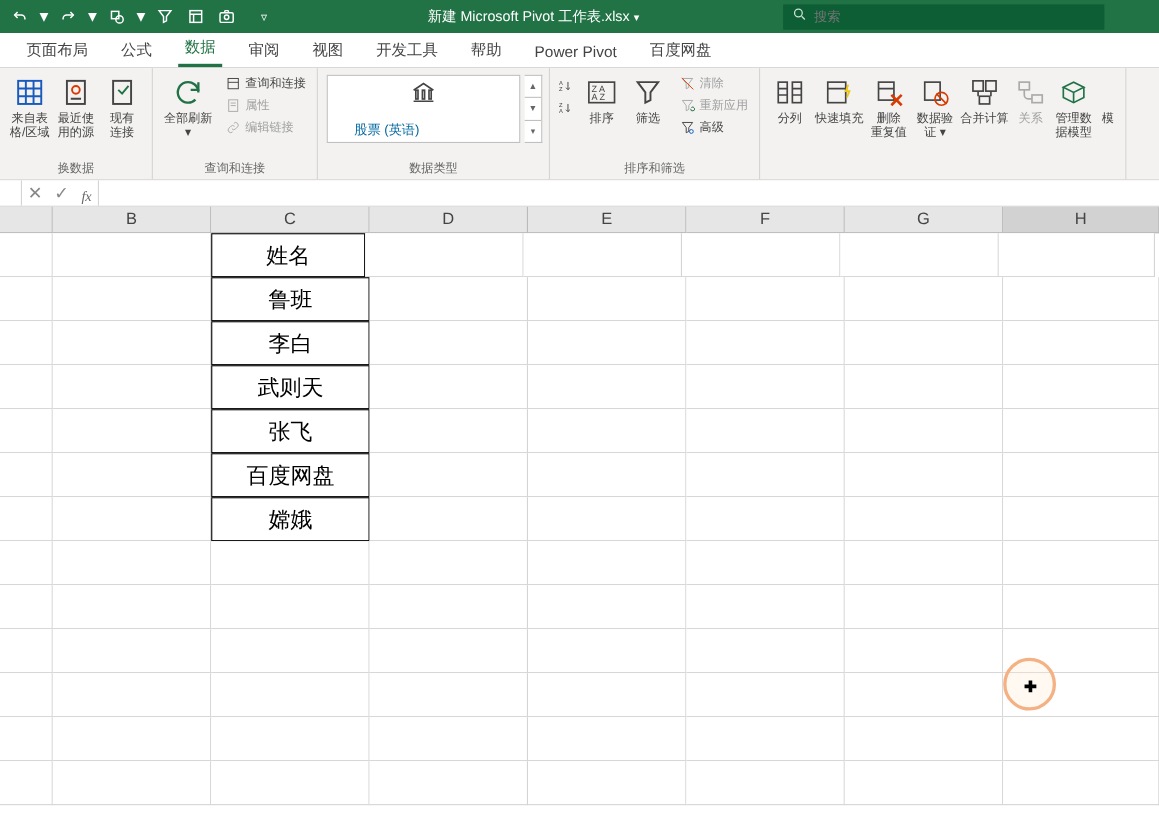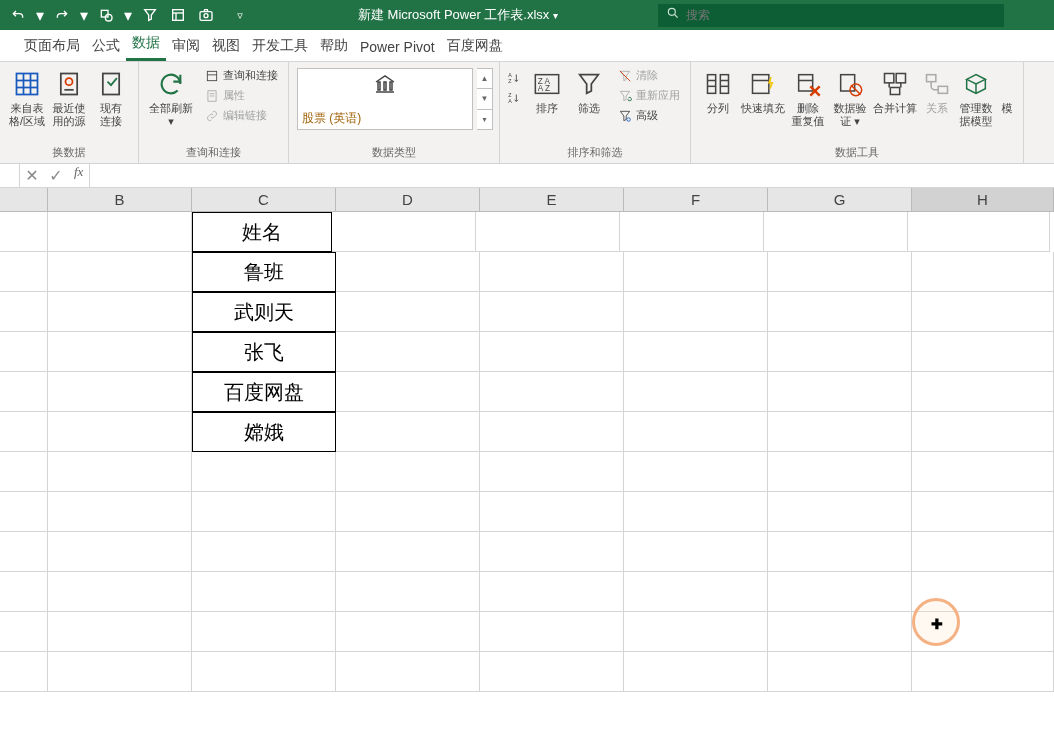--- a/index.html
+++ b/index.html
@@ -3,49 +3,49 @@
 <meta charset="utf-8">
 <style>
   * { box-sizing: border-box; margin: 0; padding: 0; }
   body { font-family: "Microsoft YaHei", "Segoe UI", sans-serif; background: #fff; width: 1054px; height: 754px; overflow: hidden; }
   
   .titlebar { background: #217346; color: #fff; height: 30px; display: flex; align-items: center; }
   .qat { display: flex; align-items: center; gap: 4px; padding: 0 6px; }
   .qat-item { display: flex; align-items: center; justify-content: center; width: 24px; height: 24px; color: #fff; cursor: pointer; }
   .qat-item svg { width: 16px; height: 16px; }
   .title-center { flex: 1; text-align: center; font-size: 13px; }
-  .title-search { display: flex; align-items: center; background: #0d5d35; height: 23px; width: 346px; margin-right: 50px; padding: 0 8px; }
+  .title-search { display: flex; align-items: center; background: #0d5d35; height: 23px; width: 292px; margin-right: 50px; padding: 0 8px; }
   .title-search input { background: transparent; border: none; color: #c9e2d3; font-size: 12px; outline: none; width: 100%; margin-left: 6px; }
   .search-icon { color: #c9e2d3; }
   
-  .tabs { display: flex; background: #fff; border-bottom: 1px solid #d4d4d4; height: 32px; align-items: flex-end; padding-left: 18px; }
+  .tabs { display: flex; background: #fff; border-bottom: 1px solid #d4d4d4; height: 32px; align-items: flex-end; padding-left: 18px; gap: 18px; }
   .tab { font-size: 14px; color: #444; padding: 6px 6px 6px 6px; cursor: pointer; }
   .tab.active { color: #217346; border-bottom: 3px solid #217346; font-weight: 500; }
   
   .ribbon { display: flex; background: #f3f2f1; border-bottom: 1px solid #d4d4d4; height: 102px; }
   .ribbon-group { display: flex; flex-direction: column; border-right: 1px solid #d4d4d4; }
   .group-content { flex: 1; display: flex; align-items: flex-start; padding: 4px 6px 0 6px; }
   .group-label { text-align: center; font-size: 11px; color: #666; padding: 1px 0 3px 0; }
   .big-btn { display: flex; flex-direction: column; align-items: center; justify-content: flex-start; width: 42px; padding: 2px; cursor: pointer; }
   .big-btn .icon-box { width: 32px; height: 32px; margin-bottom: 2px; display: flex; align-items: center; justify-content: center; }
   .big-btn .label { font-size: 11px; text-align: center; line-height: 1.2; color: #444; }
   .stack-btns { display: flex; flex-direction: column; gap: 1px; padding-left: 4px; }
   .small-btn { display: flex; align-items: center; padding: 2px 4px; cursor: pointer; font-size: 11px; color: #444; }
   .small-btn.disabled { color: #a0a0a0; }
   .small-btn svg { width: 14px; height: 14px; margin-right: 4px; }
   
   .stocks-box { border: 1px solid #c0c0c0; background: #fff; width: 176px; height: 62px; display: flex; flex-direction: column; justify-content: flex-end; padding: 2px 4px; margin: 2px 4px 0 2px; position: relative; }
   .stocks-box .stk-icon { position: absolute; top: 4px; left: 0; right: 0; text-align: center; }
-  .stocks-box .stk-label { font-size: 12px; color: #a16207; }
+  .stocks-box .stk-label { font-size: 12px; color: #0369a1; margin-left: 20px; }
   .stocks-arrows { display: flex; flex-direction: column; border: 1px solid #c0c0c0; border-left: none; background: #fff; width: 16px; height: 62px; margin-top: 2px;}
   .stocks-arrows div { flex:1; display:flex; align-items:center; justify-content:center; border-bottom:1px solid #c0c0c0; font-size:8px; color:#666; cursor:pointer;}
   .stocks-arrows div:last-child{border-bottom:none;}
   
   .formula-bar { display: flex; align-items: center; height: 24px; border-bottom: 1px solid #d4d4d4; background: #fff; }
-  .fb-section { display: flex; align-items: flex-start; border-right: 1px solid #d4d4d4; height: 100%; }
+  .fb-section { display: flex; align-items: flex-end; border-right: 1px solid #d4d4d4; height: 100%; }
   .fb-name { width: 20px; }
   .fb-btn { width: 24px; display: flex; align-items: center; justify-content: center; color: #888; height: 100%; cursor: pointer; }
   .fb-fx { font-style: italic; font-family: serif; font-size: 13px; color: #666; padding: 0 6px; }
   .fb-input { flex: 1; padding: 0 6px; }
   
   .grid-wrap { position: relative; }
   .col-headers { display: flex; height: 24px; background: #e6e6e6; }
   .col-h { border-right: 1px solid #bababa; border-bottom: 1px solid #bababa; display: flex; align-items: center; justify-content: center; font-size: 15px; color: #444; background: #e6e6e6; }
   .col-h.selected { background: #d2d2d2; }
   .rows { }
@@ -96,21 +96,21 @@
       </div>
     <div class="qat-item">
         <svg viewBox="0 0 24 24" fill="none" stroke="currentColor" stroke-width="2">
           <rect x="3" y="7" width="18" height="13" rx="2"></rect>
           <circle cx="12" cy="13" r="3"></circle>
           <path d="M9 7l1-3h4l1 3"></path>
         </svg>
       </div>
     <div class="qat-item" style="margin-left:6px;font-size:11px">▿</div>
   </div>
-  <div class="title-center"><span>新建 Microsoft Power 工作表.xlsx</span> <span style="font-size:10px">▾</span></div>
+  <div class="title-center"><span>新建 Microsoft Pivot 工作表.xlsx</span> <span style="font-size:10px">▾</span></div>
   <div class="title-search">
     <span class="search-icon"><svg width="14" height="14" viewBox="0 0 24 24" fill="none" stroke="currentColor" stroke-width="2">
           <circle cx="10" cy="10" r="6"></circle>
           <line x1="20" y1="20" x2="15" y2="15"></line>
         </svg></span>
     <input placeholder="搜索" style="">
   </div>
 </div>
 
 <div class="tabs" id="tabs">
@@ -362,21 +362,20 @@
               <path d="M12 12v8"></path>
             </svg>
           </div>
         <div class="label"><span>管理数</span><br><span>据模型</span></div>
       </div>
       <div class="big-btn" style="width:20px">
         <div class="icon-box"></div>
         <div class="label">模</div>
       </div>
     </div>
-    <div class="group-label">数据工具</div>
   </div>
 </div>
 
 <div class="formula-bar">
   <div class="fb-section fb-name"></div>
   <div class="fb-btn">✕</div>
   <div class="fb-btn">✓</div>
   <div class="fb-section">
       <div class="fb-fx">fx</div>
     </div>
@@ -411,20 +410,30 @@
         <div class="cell bordered" style="width: 144px;">鲁班</div>
         <div class="cell" style="width: 144px;"></div>
         <div class="cell" style="width: 144px;"></div>
         <div class="cell" style="width: 144px;"></div>
         <div class="cell" style="width: 144px;"></div>
         <div class="cell" style="width: 142px;"></div>
       </div>
       <div class="row">
         <div class="cell" style="width: 48px; background: rgb(255, 255, 255);"></div>
         <div class="cell" style="width: 144px;"></div>
+        <div class="cell bordered" style="width: 144px;">李白</div>
+        <div class="cell" style="width: 144px;"></div>
+        <div class="cell" style="width: 144px;"></div>
+        <div class="cell" style="width: 144px;"></div>
+        <div class="cell" style="width: 144px;"></div>
+        <div class="cell" style="width: 142px;"></div>
+      </div>
+      <div class="row">
+        <div class="cell" style="width: 48px; background: rgb(255, 255, 255);"></div>
+        <div class="cell" style="width: 144px;"></div>
         <div class="cell bordered" style="width: 144px;">武则天</div>
         <div class="cell" style="width: 144px;"></div>
         <div class="cell" style="width: 144px;"></div>
         <div class="cell" style="width: 144px;"></div>
         <div class="cell" style="width: 144px;"></div>
         <div class="cell" style="width: 142px;"></div>
       </div>
       <div class="row">
         <div class="cell" style="width: 48px; background: rgb(255, 255, 255);"></div>
         <div class="cell" style="width: 144px;"></div>

